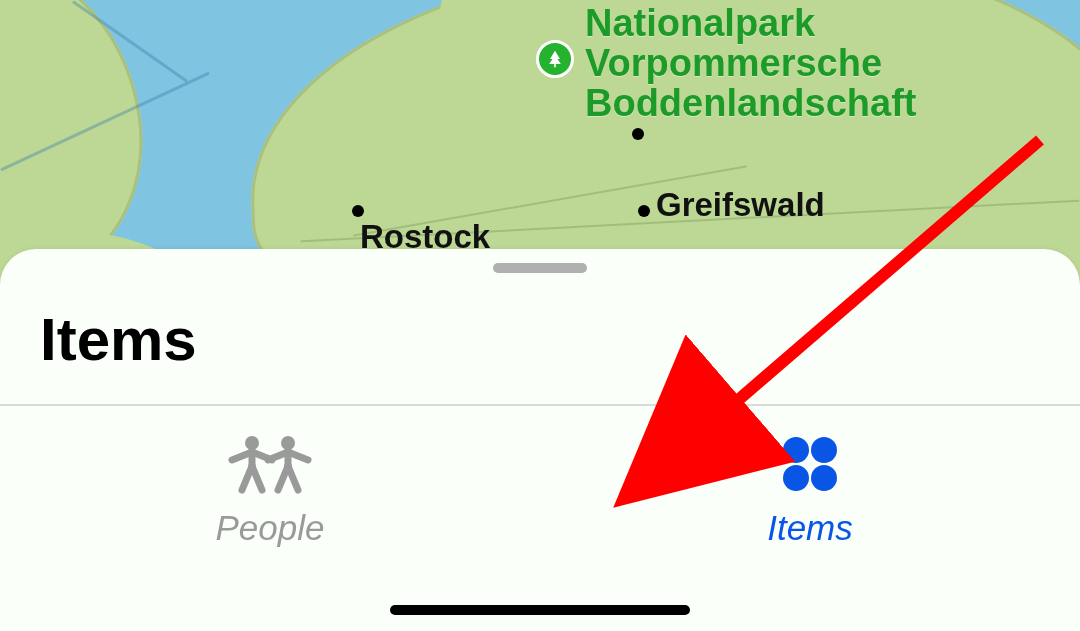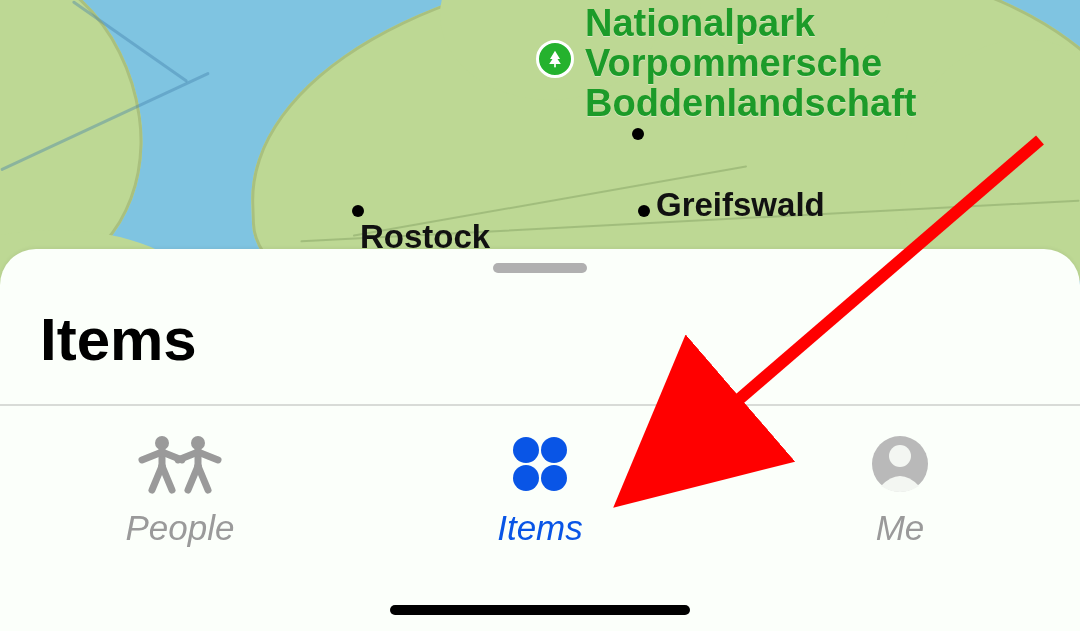--- a/index.html
+++ b/index.html
@@ -170,30 +170,20 @@
             <circle cx="16" cy="16" r="13"></circle>
             <circle cx="44" cy="16" r="13"></circle>
             <circle cx="16" cy="44" r="13"></circle>
             <circle cx="44" cy="44" r="13"></circle>
           </g>
         </svg>
       </div>
       <span class="label">Items</span>
     </div>
 
-    <div class="tab">
-      <div class="iconwrap">
-        <svg viewBox="0 0 60 60" width="60" height="60">
-          <circle cx="30" cy="30" r="28" fill="#B9B9B9"></circle>
-          <circle cx="30" cy="22" r="11" fill="#F3F6F2"></circle>
-          <path d="M11 52 Q30 32 49 52 Q40 58 30 58 Q20 58 11 52 Z" fill="#F3F6F2"></path>
-        </svg>
-      </div>
-      <span class="label">Me</span>
-    </div>
 
   </div>
 
   <div class="homebar"></div>
 </div>
 
 <svg class="arrow" width="1080" height="631" viewBox="0 0 1080 631" style="left:0;top:0;">
   <defs>
     <marker id="ah" viewBox="0 0 20 20" refX="4" refY="10" markerWidth="14" markerHeight="14" orient="auto">
       <path d="M0 0 L20 10 L0 20 Z" fill="#FF0000"></path>

